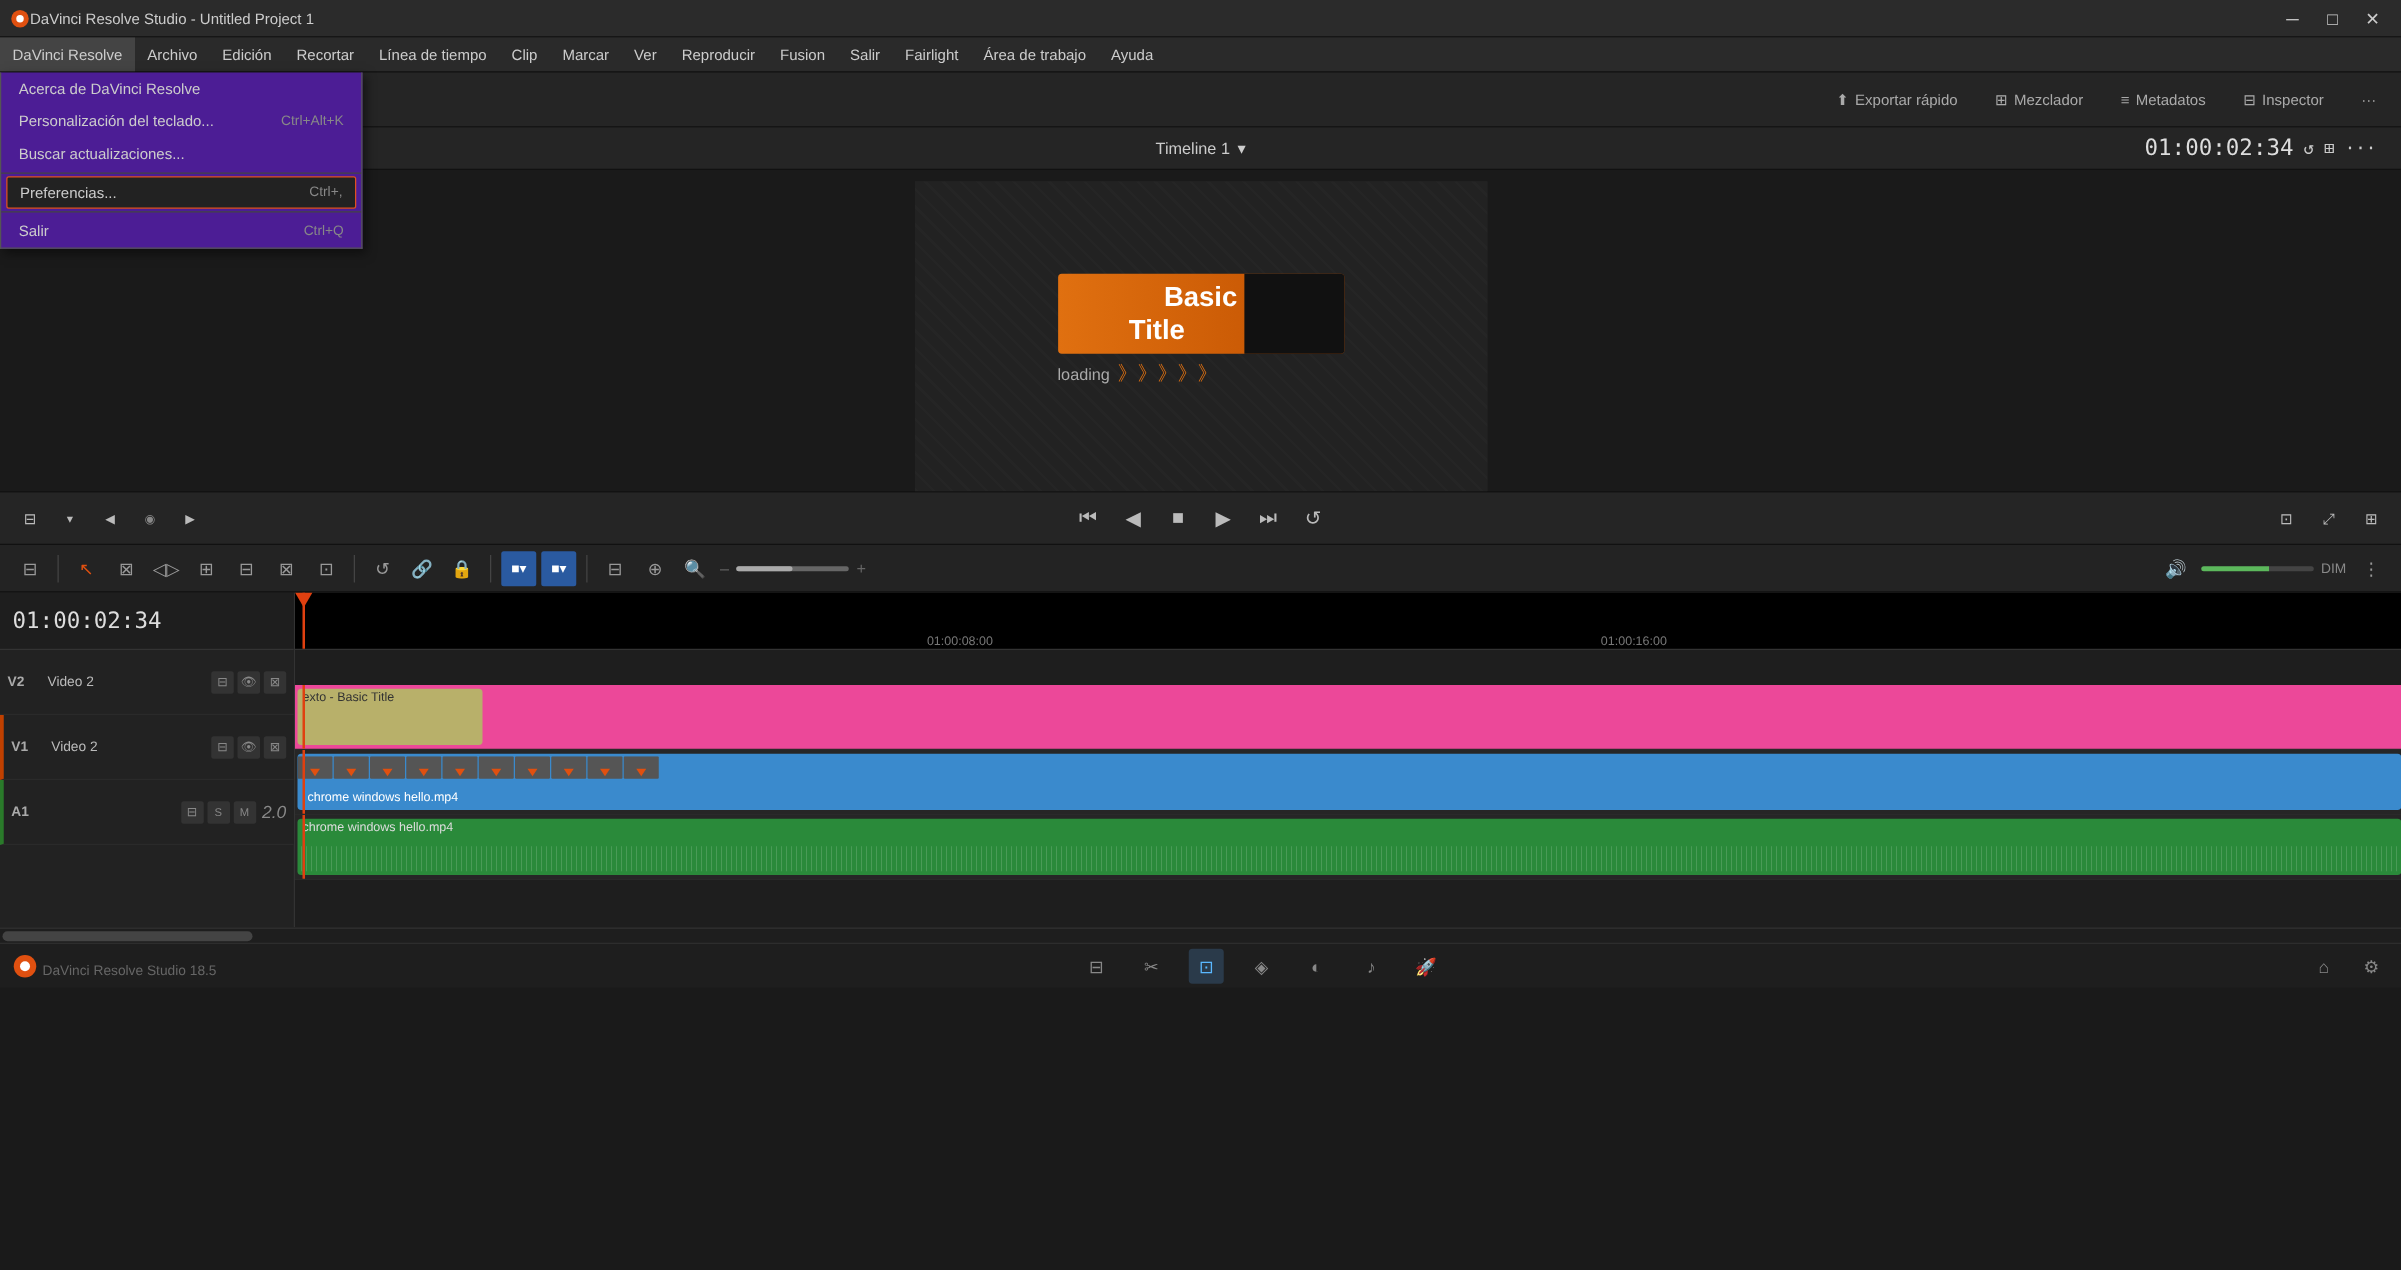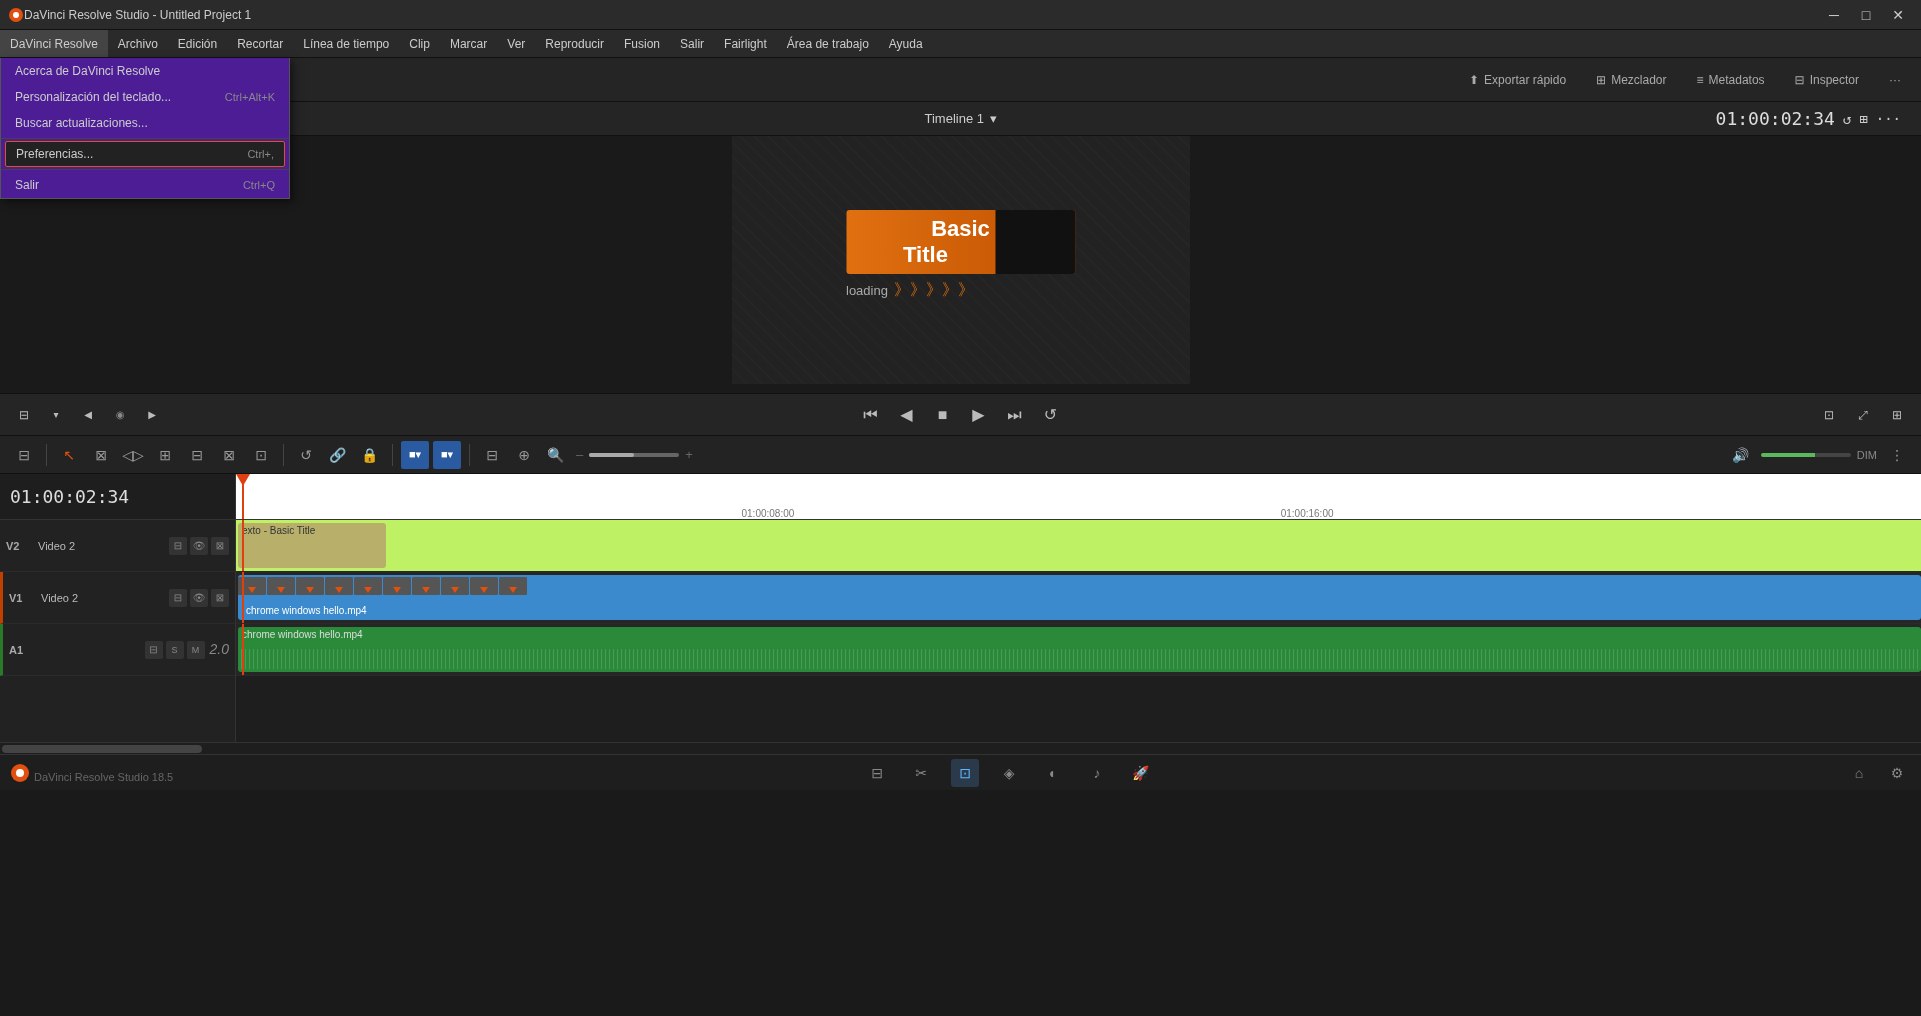--- a/index.html
+++ b/index.html
@@ -176,21 +176,21 @@
       display: flex;
       align-items: center;
       gap: 8px;
     }
 
     
     .preview-area {
       background: #1a1a1a;
       display: flex;
       justify-content: center;
-      align-items: flex-start;
+      align-items: flex-end;
       height: 258px;
       border-bottom: 1px solid #111;
     }
     .preview-window {
       width: 458px;
       height: 248px;
       background: #222;
       position: relative;
       overflow: hidden;
     }
@@ -402,21 +402,21 @@
 
     
     .timeline-content {
       flex: 1;
       background: #1e1e1e;
       overflow: hidden;
       position: relative;
     }
     .timeline-ruler {
       height: 46px;
-      background: #ffffff;
+      background: #000000;
       position: relative;
       border-bottom: 1px solid #333;
       display: flex;
       align-items: flex-end;
     }
     .ruler-mark {
       position: absolute;
       bottom: 0;
       font-size: 10px;
       color: #777;
@@ -437,21 +437,21 @@
       width: 0;
       height: 0;
       border-left: 7px solid transparent;
       border-right: 7px solid transparent;
       border-top: 12px solid #e04010;
     }
     .track-lane {
       position: relative;
       border-bottom: 1px solid #2a2a2a;
     }
-    .track-lane.v2 { height: 52px; background: #bef264; }
+    .track-lane.v2 { height: 52px; background: #ec4899; margin-top: 28px; }
     .track-lane.v1 { height: 52px; background: #262626; }
     .track-lane.a1 { height: 52px; background: #262626; }
 
     .clip {
       position: absolute;
       top: 3px;
       height: calc(100% - 6px);
       border-radius: 3px;
       overflow: hidden;
       font-size: 10px;

